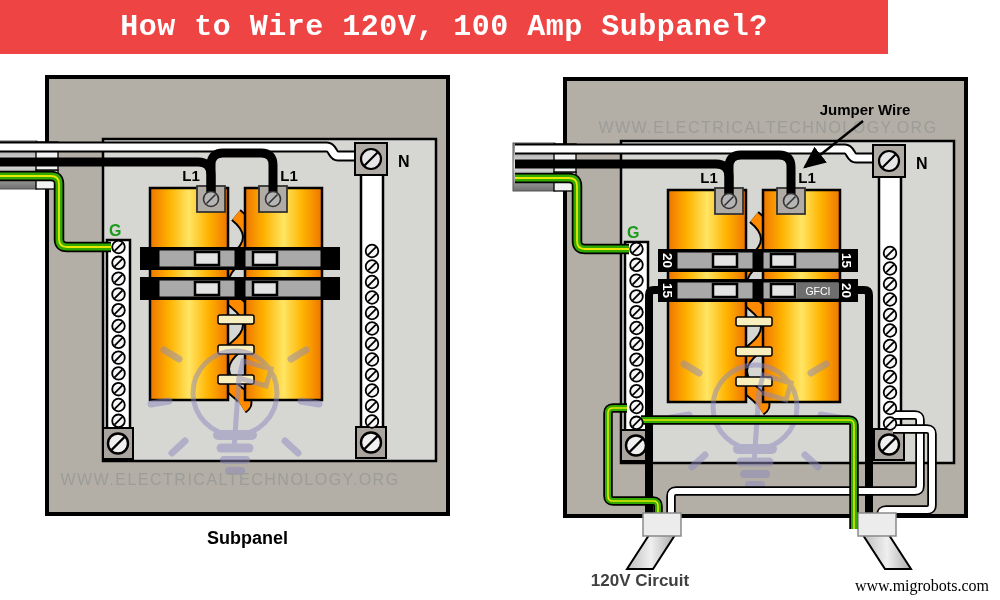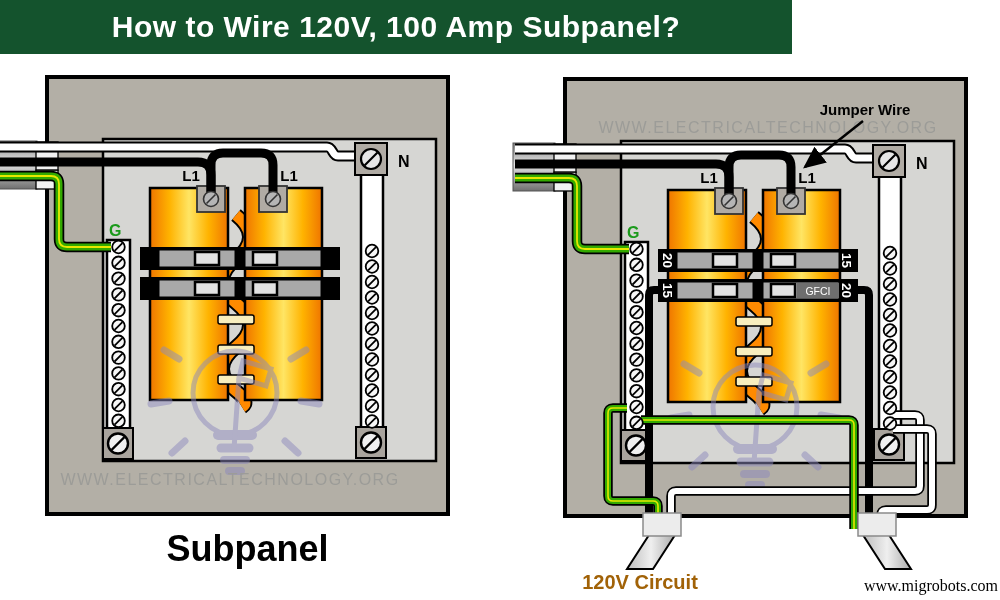--- a/index.html
+++ b/index.html
@@ -1,24 +1,24 @@
 <!DOCTYPE html>
 <html><head>
 <meta charset="utf-8">
 <style>
   html,body{margin:0;padding:0;background:#ffffff;}
   .page{position:relative;width:1000px;height:600px;background:#ffffff;overflow:hidden;
         font-family:"Liberation Sans",sans-serif;}
-  .titlebar{position:absolute;left:0;top:0;width:792px;height:54px;background:#14532d;}
+  .titlebar{position:absolute;left:0;top:0;width:888px;height:54px;background:#ef4444;font-family:Liberation Mono, monospace;}
   .titlebar h1{margin:0;width:100%;height:54px;line-height:54px;text-align:center;
         color:#ffffff;font-size:30px;font-weight:bold;letter-spacing:0.5px;}
   .panel-svg{position:absolute;overflow:visible;}
-  .caption{position:absolute;width:405px;text-align:center;font-size:36px;font-weight:bold;color:#000;}
-  .exit-label{position:absolute;width:150px;text-align:center;font-size:20px;font-weight:bold;color:#a16207;}
-  .site-mark{position:absolute;font-family:"Liberation Serif",serif;font-size:16px;color:#000;text-align:right;}
+  .caption{position:absolute;width:405px;text-align:center;font-size:18px;font-weight:bold;color:#000;}
+  .exit-label{position:absolute;width:150px;text-align:center;font-size:17px;font-weight:bold;color:#404040;}
+  .site-mark{position:absolute;font-family:"Liberation Serif",serif;font-size:16px;color:#000;}
   svg text{font-family:"Liberation Sans",sans-serif;}
 </style>
 </head>
 <body>
 
 <div class="page">
 
   <div class="titlebar">
     <h1>How to Wire 120V, 100 Amp Subpanel?</h1>
   </div>

